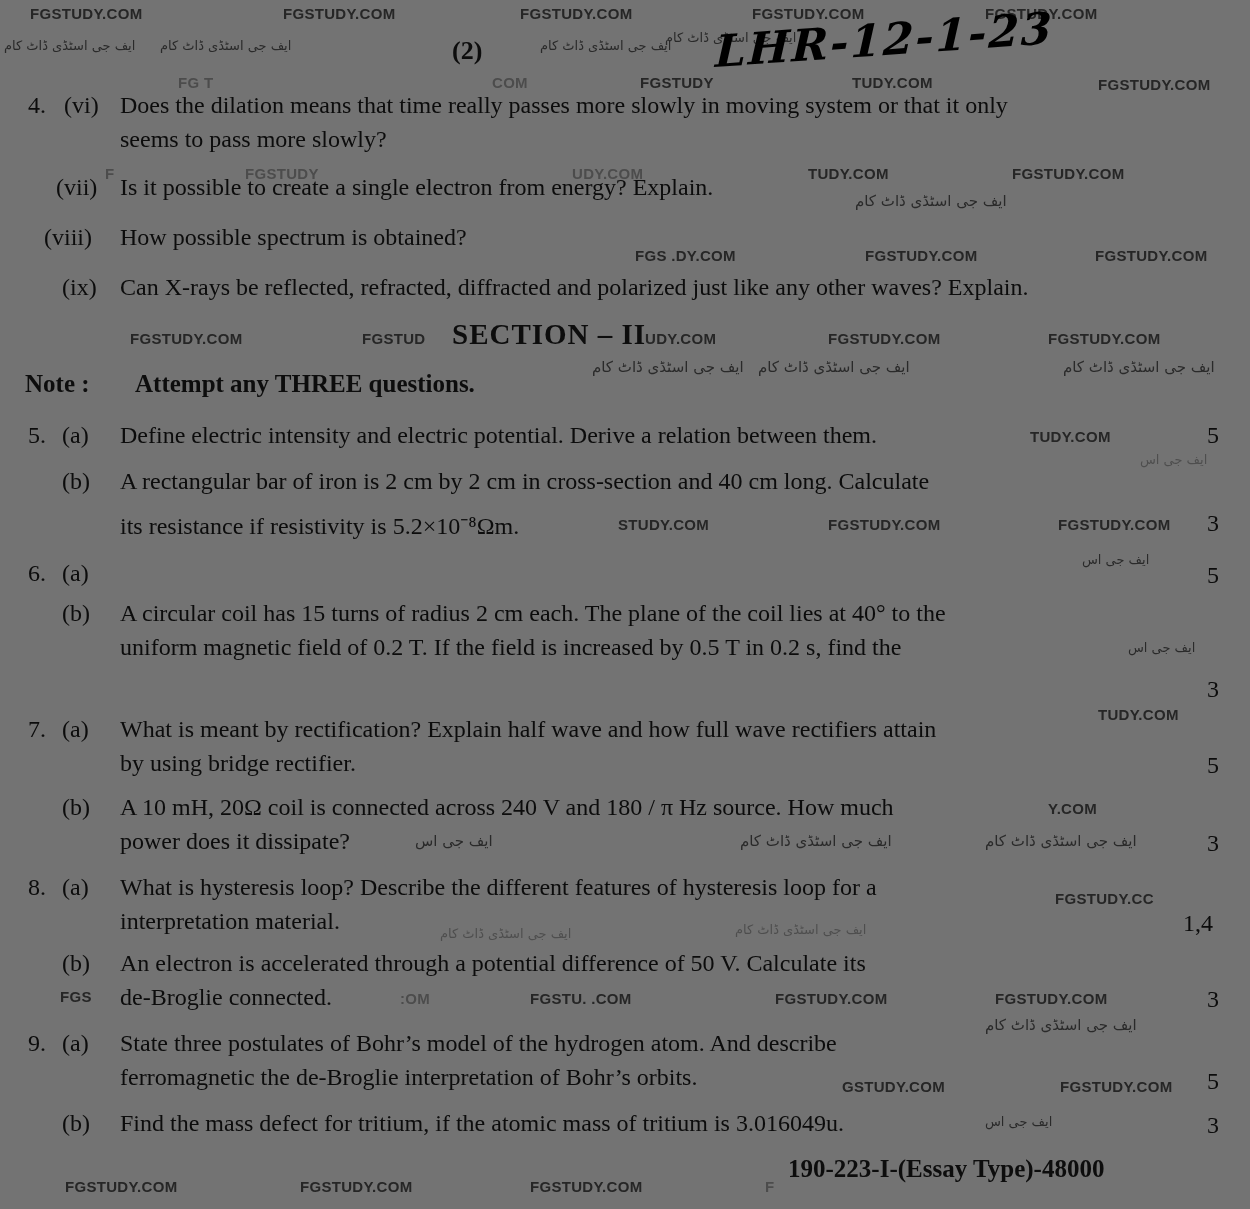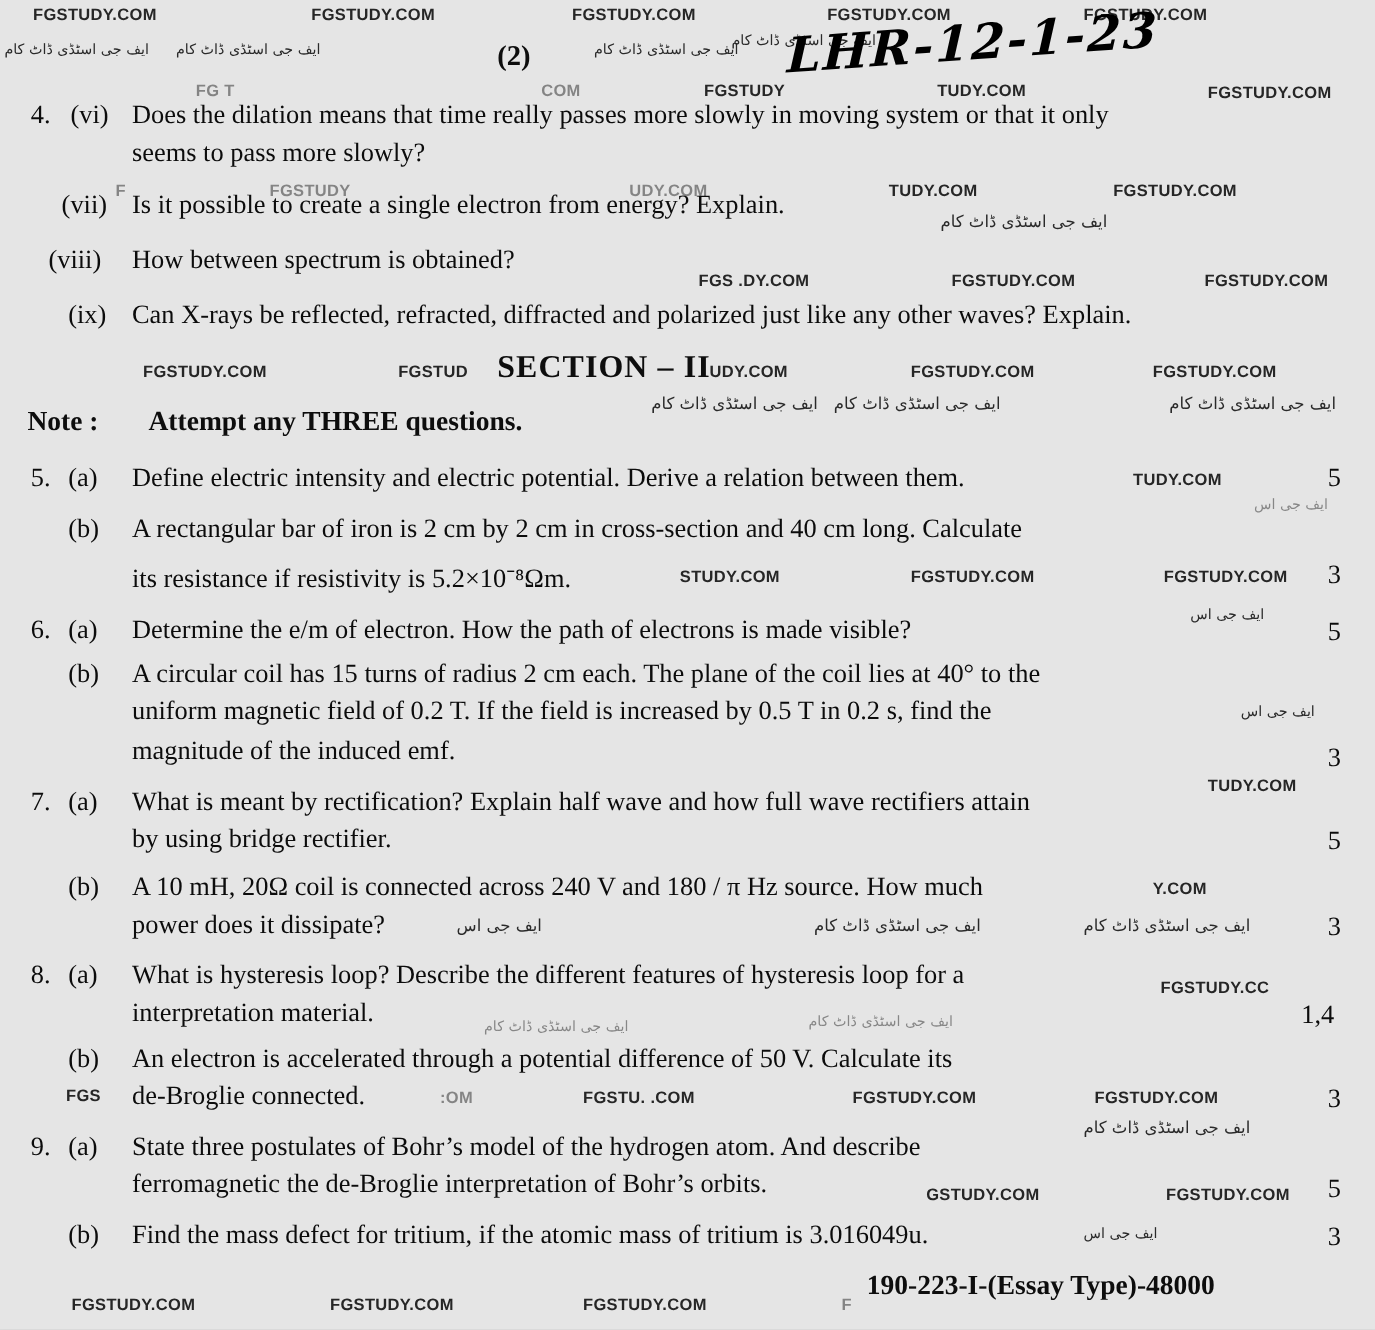--- a/index.html
+++ b/index.html
@@ -1,21 +1,21 @@
 <!DOCTYPE html>
 <html><head>
 <meta charset="utf-8">
 <style>
   * { margin:0; padding:0; box-sizing:border-box; }
   html,body { background:#9a9a9a; }
   .sheet {
     position:relative;
     width:1250px; height:1209px;
     margin:0 auto;
-    background:#e5e5e5;
+    background:#737373;
     font-family:"Liberation Serif", serif;
     color:#0d0d0d;
     overflow:hidden;
     box-shadow:0 0 6px rgba(0,0,0,.4);
   }
   .abs { position:absolute; white-space:nowrap; }
   .wm {
     font-family:"Liberation Sans", sans-serif;
     font-weight:bold;
     font-size:15px;
@@ -79,21 +79,21 @@
   <span class="abs wm faint" style="left:245px;top:165px">FGSTUDY</span>
   <span class="abs wm faint" style="left:572px;top:165px">UDY.COM</span>
   <span class="abs wm" style="left:808px;top:165px">TUDY.COM</span>
   <span class="abs wm" style="left:1012px;top:165px">FGSTUDY.COM</span>
 
   <span class="abs q" style="left:56px;top:174px">(vii)</span>
   <span class="abs q" style="left:120px;top:174px">Is it possible to create a single electron from energy?  Explain.</span>
   <span class="abs urdu" style="left:855px;top:192px">ایف جی اسٹڈی ڈاٹ کام</span>
 
   <span class="abs q" style="left:44px;top:224px">(viii)</span>
-  <span class="abs q" style="left:120px;top:224px">How between spectrum is obtained?</span>
+  <span class="abs q" style="left:120px;top:224px">How possible spectrum is obtained?</span>
   <span class="abs wm" style="left:635px;top:247px">FGS .DY.COM</span>
   <span class="abs wm" style="left:865px;top:247px">FGSTUDY.COM</span>
   <span class="abs wm" style="left:1095px;top:247px">FGSTUDY.COM</span>
 
   <span class="abs q" style="left:62px;top:274px">(ix)</span>
   <span class="abs q" style="left:120px;top:274px">Can X-rays be reflected, refracted, diffracted and polarized just like any other waves?  Explain.</span>
 
   <span class="abs wm" style="left:130px;top:330px">FGSTUDY.COM</span>
   <span class="abs wm" style="left:362px;top:330px">FGSTUD</span>
   <span class="abs section-title" style="left:452px;top:318px">SECTION – II</span>
@@ -118,29 +118,27 @@
   <span class="abs q" style="left:62px;top:468px">(b)</span>
   <span class="abs q" style="left:120px;top:468px">A rectangular bar of iron is 2 cm by 2 cm in cross-section and 40 cm long.  Calculate</span>
   <span class="abs q" style="left:120px;top:508px">its resistance if resistivity is 5.2×10⁻⁸Ωm.</span>
   <span class="abs wm" style="left:618px;top:516px">STUDY.COM</span>
   <span class="abs wm" style="left:828px;top:516px">FGSTUDY.COM</span>
   <span class="abs wm" style="left:1058px;top:516px">FGSTUDY.COM</span>
   <span class="abs marks" style="left:1207px;top:510px">3</span>
 
   <span class="abs q" style="left:28px;top:560px">6.</span>
   <span class="abs q" style="left:62px;top:560px">(a)</span>
-  <span class="abs q" style="left:120px;top:560px">Determine the e/m of electron.  How the path of electrons is made visible?</span>
   <span class="abs urdu sm" style="left:1082px;top:552px">ایف جی اس</span>
   <span class="abs marks" style="left:1207px;top:562px">5</span>
 
   <span class="abs q" style="left:62px;top:600px">(b)</span>
   <span class="abs q" style="left:120px;top:600px">A circular coil has 15 turns of radius 2 cm each.  The plane of the coil lies at 40° to the</span>
   <span class="abs q" style="left:120px;top:634px">uniform magnetic field of 0.2 T.  If the field is increased by 0.5 T in 0.2 s, find the</span>
   <span class="abs urdu sm" style="left:1128px;top:640px">ایف جی اس</span>
-  <span class="abs q" style="left:120px;top:670px">magnitude of the induced emf.</span>
   <span class="abs marks" style="left:1207px;top:676px">3</span>
 
   <span class="abs q" style="left:28px;top:716px">7.</span>
   <span class="abs q" style="left:62px;top:716px">(a)</span>
   <span class="abs q" style="left:120px;top:716px">What is meant by rectification?  Explain half wave and how full wave rectifiers attain</span>
   <span class="abs wm" style="left:1098px;top:706px">TUDY.COM</span>
   <span class="abs q" style="left:120px;top:750px">by using bridge rectifier.</span>
   <span class="abs marks" style="left:1207px;top:752px">5</span>
 
   <span class="abs q" style="left:62px;top:794px">(b)</span>

